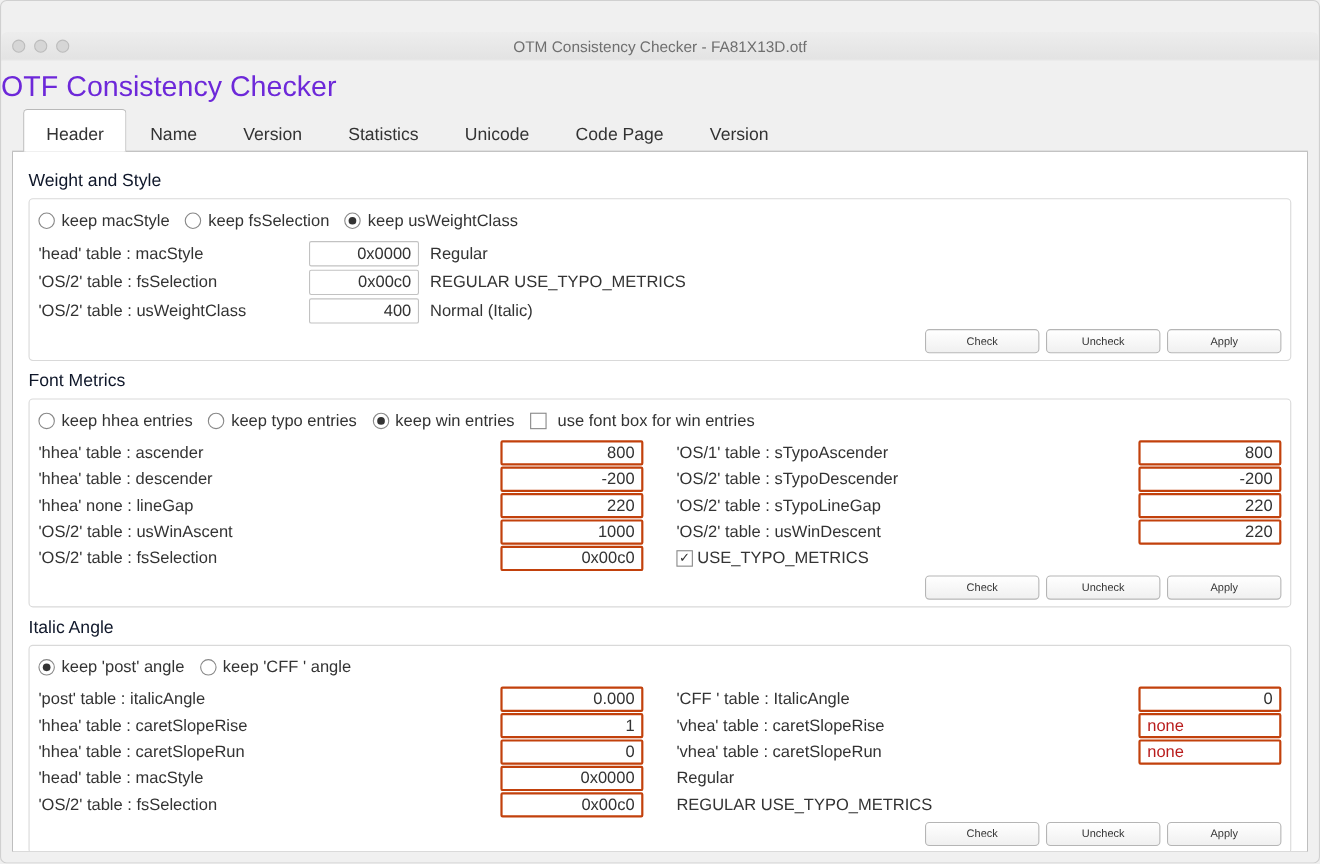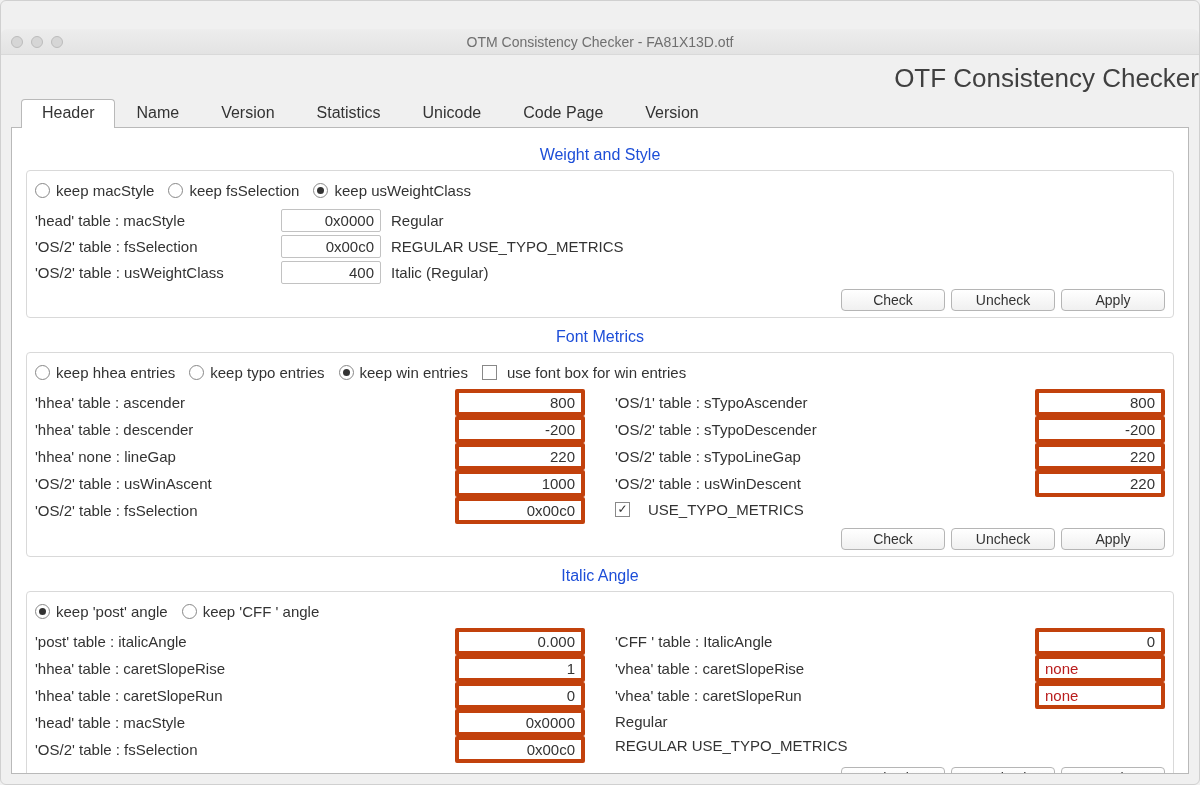--- a/index.html
+++ b/index.html
@@ -45,33 +45,33 @@
   }
   .win-title {
     position: absolute;
     left:0; right:0;
     text-align: center;
     font-size: 14px;
     color: #6f6f6f;
     pointer-events: none;
   }
   .app-title {
-    text-align: right;
+    text-align: left;
     font-size: 26px;
     padding: 8px 0 4px;
-    color: #404040;
+    color: #6d28d9;
   }
   .tabs {
     display: flex;
     padding-left: 10px;
     border-bottom: 1px solid #b9b9b9;
     margin: 0 10px;
   }
   .tab {
-    padding: 4px 20px 6px;
+    padding: 14px 20px 6px;
     font-size: 16px;
     color: #333;
     border: 1px solid transparent;
     border-bottom: none;
     position: relative;
     top: 1px;
     background: transparent;
     cursor: default;
   }
   .tab.active {
@@ -85,22 +85,21 @@
     margin: 0 10px 10px;
     border: 1px solid #b9b9b9;
     border-top: none;
     padding: 10px 14px;
     flex: 1;
     overflow: auto;
   }
   .section-title {
     font-size: 16px;
     margin: 8px 0 6px;
-    color: #1d4ed8;
-    text-align: center;
+    color: #0f172a;
   }
   .group {
     border: 1px solid #d9d9d9;
     border-radius: 4px;
     padding: 6px 8px 6px;
     margin-bottom: 10px;
   }
   .radio-row, .row {
     display: flex;
     align-items: center;
@@ -144,39 +143,39 @@
   .desc { margin-left: 4px; color:#333; }
   .btn-row {
     display:flex;
     justify-content:flex-end;
     gap:6px;
     margin-top:4px;
   }
   button.ctl {
     width: 104px;
     height: 22px;
-    font-size: 14px;
+    font-size: 10px;
     font-family: inherit;
     border: 1px solid #b5b5b5;
     border-radius: 4px;
     background: linear-gradient(#ffffff,#f0f0f0);
     color:#333;
     cursor: default;
   }
   .metrics-grid { display:flex; gap: 30px; }
   .mcol { flex:1; }
-  .mrow { display:flex; align-items:center; min-height:24px; gap:18px;}
+  .mrow { display:flex; align-items:center; min-height:24px; gap:4px;}
   .mlabel { flex:1; }
   input.mval {
     width: 130px;
     font-family: inherit;
     font-size: 15px;
     text-align: right;
     padding: 1px 6px;
-    border: 4px solid #c2410c;
+    border: 2px solid #c2410c;
     border-radius: 2px;
     background:#fff;
     color:#333;
   }
   input.mval.none { color:#b91c1c; text-align:left;}
 </style>
 </head>
 <body>
 
 <div class="window">
@@ -225,21 +224,21 @@
         <span class="desc">Regular</span>
       </div>
       <div class="row">
         <span class="col-label">'OS/2' table : fsSelection</span>
         <input class="val w100" value="0x00c0" style="">
         <span class="desc">REGULAR USE_TYPO_METRICS</span>
       </div>
       <div class="row">
         <span class="col-label">'OS/2' table : usWeightClass</span>
         <input class="val w100" value="400" style="">
-        <span class="desc">Italic (Regular)</span>
+        <span class="desc">Normal (Italic)</span>
       </div>
       <div class="btn-row">
         <button class="ctl">Check</button>
         <button class="ctl">Uncheck</button>
         <button class="ctl">Apply</button>
       </div>
     </div>
 
     <div class="section-title">Font Metrics</div>
     <div class="group metrics">

